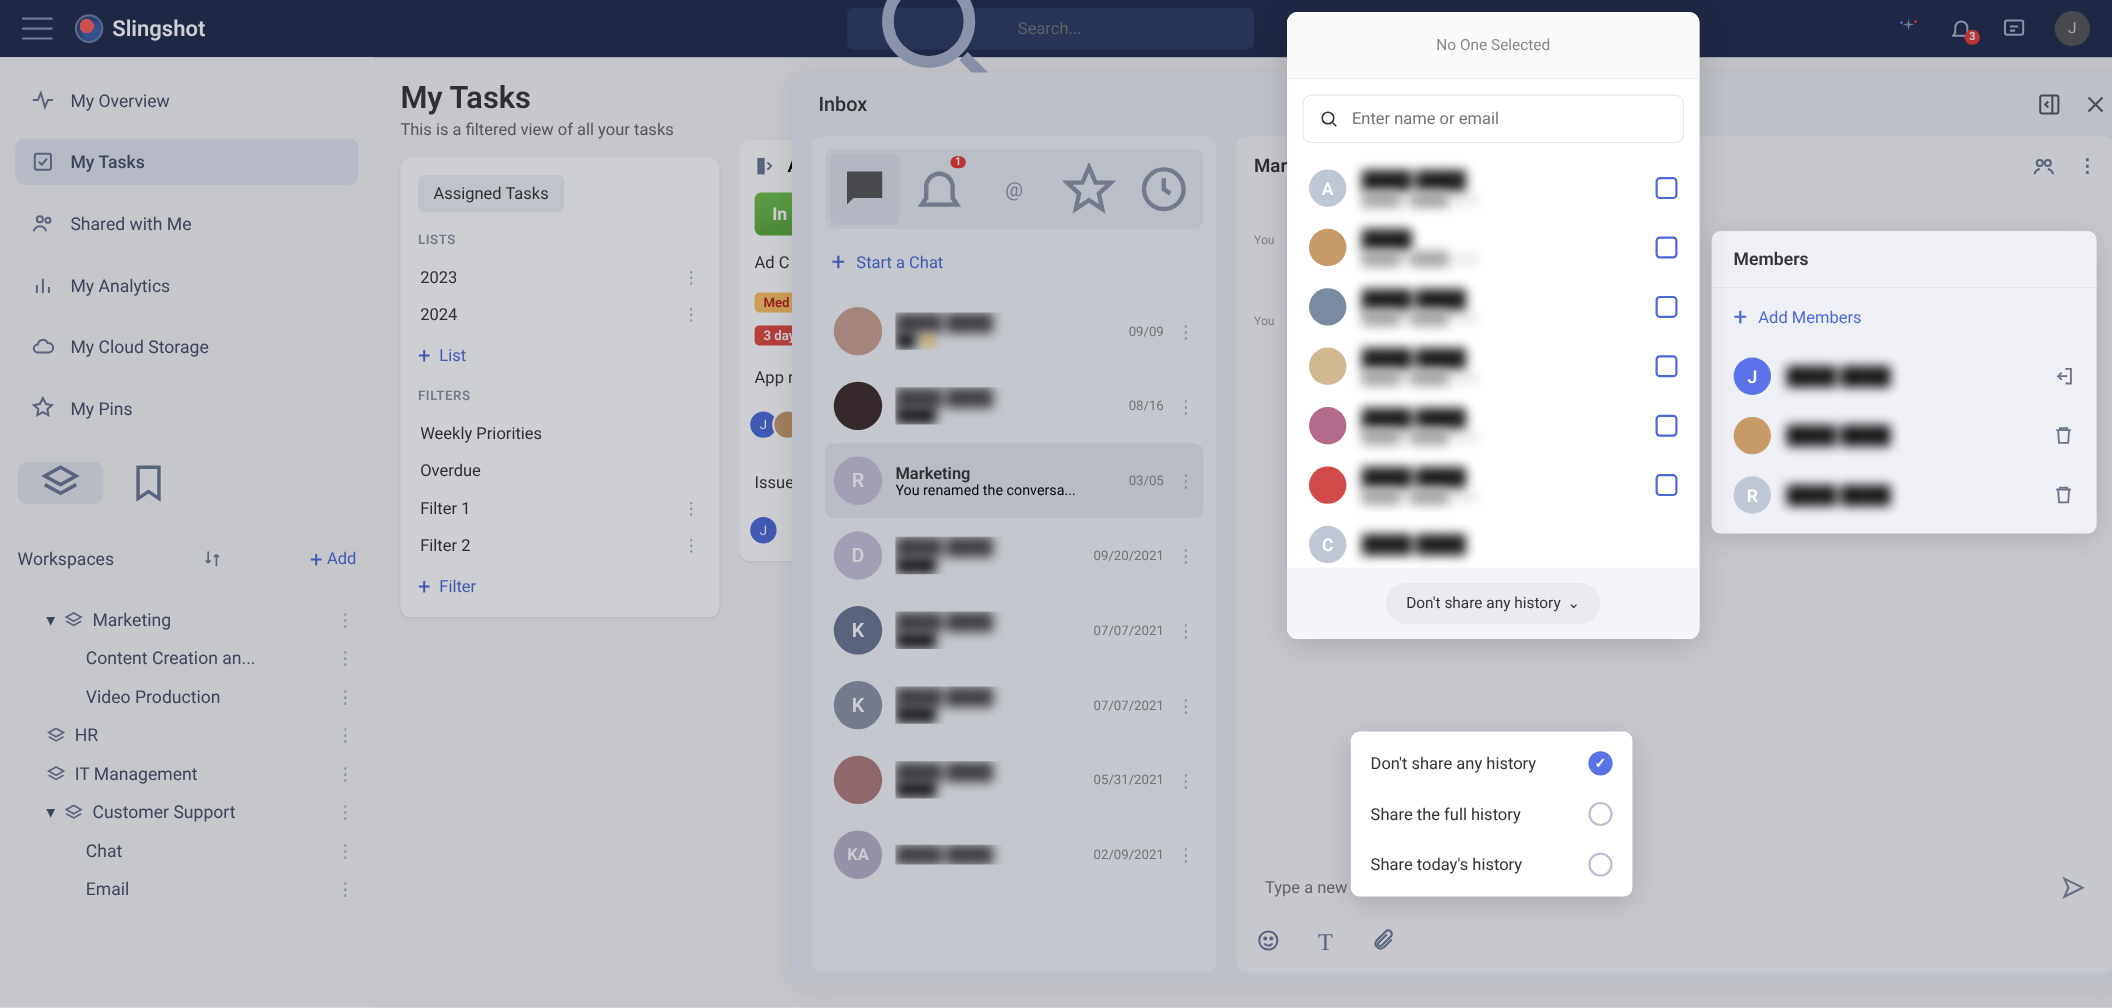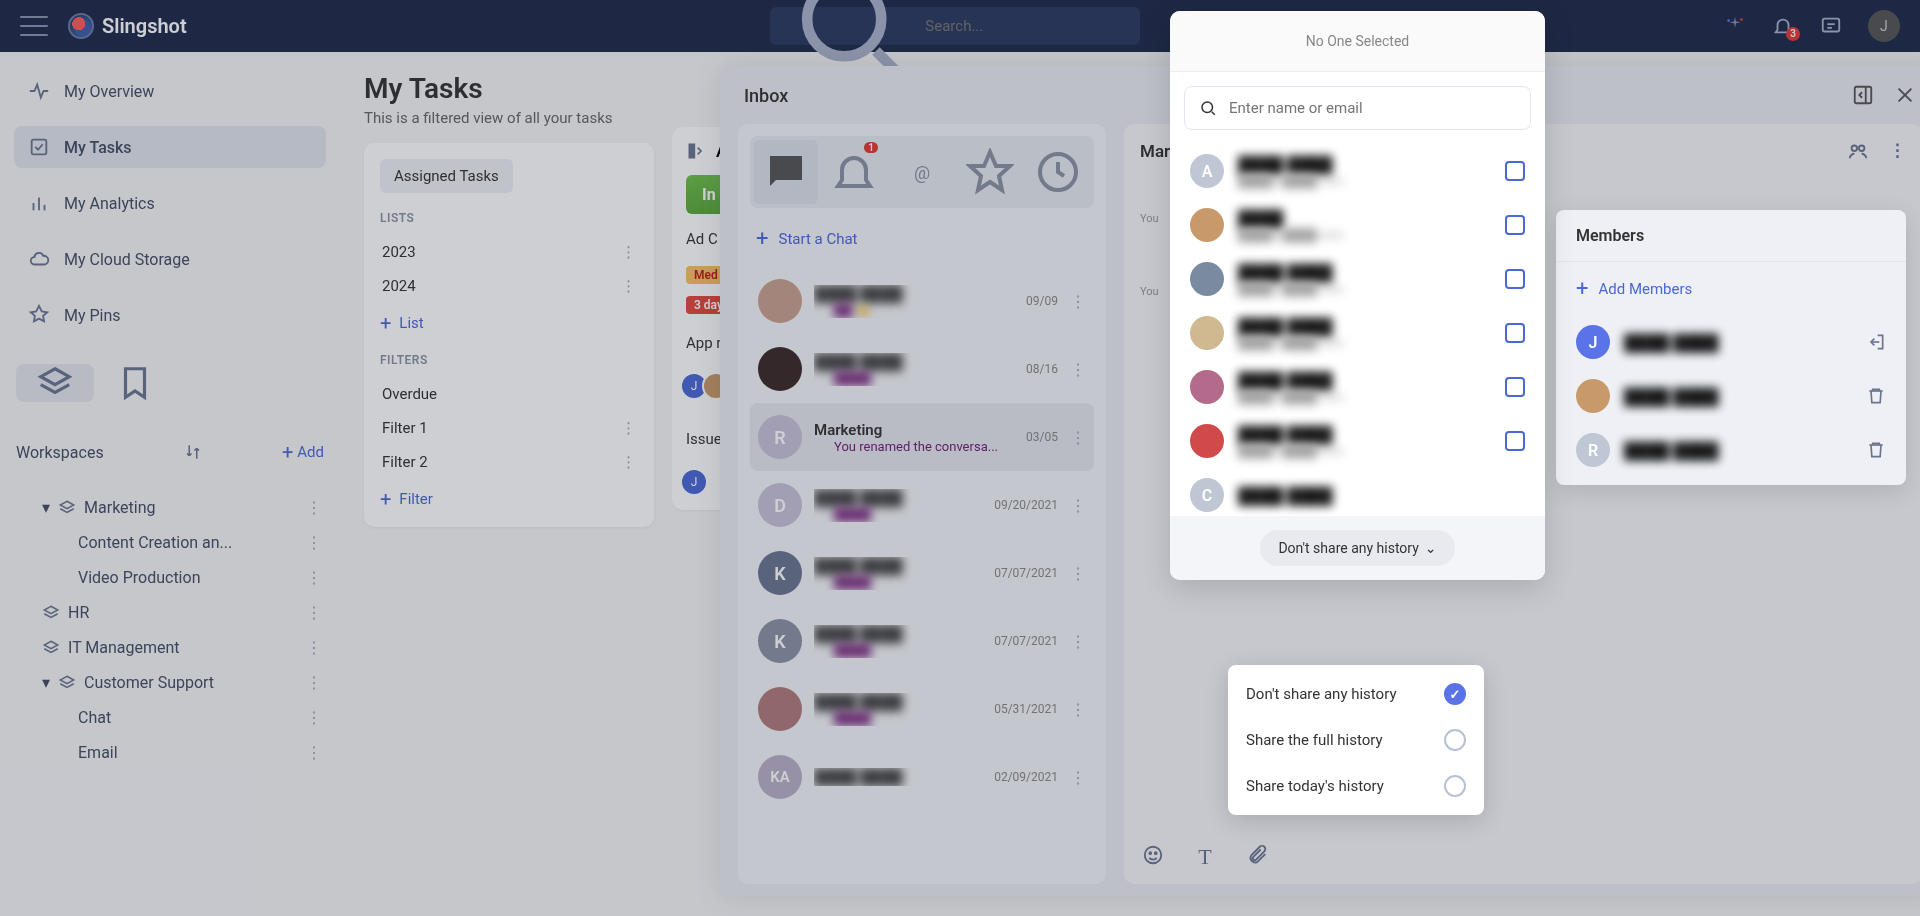--- a/index.html
+++ b/index.html
@@ -60,21 +60,21 @@
 .tab-strip div{flex:1;display:flex;align-items:center;justify-content:center;padding:8px;border-radius:6px;color:#8a92a6;cursor:pointer;position:relative;}
 .tab-strip div.active{background:#dde1ea;color:#555;}
 .t-badge{position:absolute;top:2px;right:8px;background:#e53935;color:#fff;border-radius:8px;font-size:10px;padding:0 4px;font-weight:600;}
 .start-chat{display:flex;align-items:center;gap:10px;color:#4a68d8;font-size:15px;padding:4px 6px;margin-bottom:12px;}
 .chat-search{display:flex;align-items:center;gap:12px;padding:12px 14px;background:#eceff5;border-radius:8px;color:#8a92a6;margin-bottom:8px;}
 .chat-row{display:flex;align-items:center;padding:12px 8px;gap:12px;border-radius:8px;}
 .chat-row .av{width:44px;height:44px;border-radius:50%;background:#c7c0d8;color:#fff;display:flex;align-items:center;justify-content:center;font-weight:600;font-size:18px;}
 .chat-row.sel{background:#e4e7ee;}
 .chat-row .txt{flex:1;overflow:hidden;}
 .chat-row .name{font-size:15px;font-weight:600;color:#333;}
-.chat-row .sub{font-size:13px;color:#701a75;white-space:nowrap;overflow:hidden;text-overflow:ellipsis;margin-left:20px;}
+.chat-row .sub{font-size:13px;color:#000000;white-space:nowrap;overflow:hidden;text-overflow:ellipsis;}
 .chat-row .date{font-size:12px;color:#888;}
 .chat-row .more{color:#9aa3b8;}
 .thread{flex:1;background:#f6f7fa;border-radius:10px;padding:16px;position:relative;min-height:760px;}
 .thread-hdr{display:flex;align-items:center;justify-content:space-between;font-size:17px;font-weight:600;color:#333;}
 .you-lbl{font-size:11px;color:#999;margin-top:50px;}
 .composer{position:absolute;bottom:18px;left:18px;right:18px;}
 .composer input{width:100%;border:none;background:transparent;font-size:15px;color:#333;outline:none;padding:8px 40px 8px 8px;}
 .comp-icons{display:flex;gap:30px;margin-top:20px;color:#6a7590;}
 .send-ic{position:absolute;right:8px;top:6px;color:#7a8399;}
 .popover{position:absolute;left:1170px;top:11px;width:375px;background:#fff;border-radius:10px;box-shadow:0 8px 30px rgba(0,0,0,.15);z-index:30;overflow:hidden;}
@@ -152,20 +152,28 @@
       </div>
     <div class="nav-item active">
         <span class="nav-icon"><svg viewBox="0 0 24 24" fill="none" stroke="currentColor" stroke-width="2">
             <rect x="4" y="4" width="16" height="16" rx="2"></rect>
             <polyline points="8 12 11 15 16 9"></polyline>
           </svg></span>
         <span>My Tasks</span>
       </div>
     <div class="nav-item">
         <span class="nav-icon"><svg viewBox="0 0 24 24" fill="none" stroke="currentColor" stroke-width="2">
+            <circle cx="9" cy="8" r="3"></circle>
+            <path d="M3 20c0-3 3-5 6-5s6 2 6 5"></path>
+            <circle cx="17" cy="9" r="2.5"></circle>
+          </svg></span>
+        <span>Shared with Me</span>
+      </div>
+    <div class="nav-item">
+        <span class="nav-icon"><svg viewBox="0 0 24 24" fill="none" stroke="currentColor" stroke-width="2">
             <line x1="6" y1="20" x2="6" y2="12"></line>
             <line x1="12" y1="20" x2="12" y2="6"></line>
             <line x1="18" y1="20" x2="18" y2="14"></line>
           </svg></span>
         <span>My Analytics</span>
       </div>
     <div class="nav-item">
         <span class="nav-icon"><svg viewBox="0 0 24 24" fill="none" stroke="currentColor" stroke-width="2">
             <path d="M18 18H7a4 4 0 010-8 5 5 0 019.6-1.5A4 4 0 0118 18z"></path>
           </svg></span>
@@ -272,20 +280,23 @@
               </div>
             <div class="list-row">
                 <span>2024</span>
                 <span class="more">⋮</span>
               </div>
             <div class="add-link">
                 <span style="font-size:20px">+</span>
                 <span>List</span>
               </div>
             <div class="sec-lbl">FILTERS</div>
+            <div class="list-row">
+                <span>Weekly Priorities</span>
+              </div>
             <div class="list-row">
                 <span>Overdue</span>
               </div>
             <div class="list-row">
                 <span>Filter 1</span>
                 <span class="more">⋮</span>
               </div>
             <div class="list-row">
                 <span>Filter 2</span>
                 <span class="more">⋮</span>
@@ -456,20 +467,26 @@
                 <circle cx="16" cy="9" r="3"></circle>
                 <path d="M3 20c0-3 3-5 5-5M21 20c0-3-3-5-5-5"></path>
               </svg></span>
           <span>⋮</span>
         </div>
       </div>
       <div class="you-lbl">You</div>
       <div class="you-lbl" style="margin-top:60px">You</div>
 
       <div class="composer">
+        <div style="position:relative">
+          <input placeholder="Type a new" style="">
+          <span class="send-ic" style="width:22px;height:22px"><svg viewBox="0 0 24 24" fill="none" stroke="currentColor" stroke-width="2">
+                <path d="M3 3l18 9-18 9 4-9z"></path>
+              </svg></span>
+        </div>
         <div class="comp-icons">
           <span style="width:22px;height:22px"><svg viewBox="0 0 24 24" fill="none" stroke="currentColor" stroke-width="2">
                 <circle cx="12" cy="12" r="9"></circle>
                 <circle cx="9" cy="10" r="1" fill="currentColor"></circle>
                 <circle cx="15" cy="10" r="1" fill="currentColor"></circle>
                 <path d="M8 15c1 1.5 2.5 2 4 2s3-.5 4-2"></path>
               </svg></span>
           <span style="width:22px;height:22px;font-family:serif;font-size:22px;text-align:center">T</span>
           <span style="width:22px;height:22px"><svg viewBox="0 0 24 24" fill="none" stroke="currentColor" stroke-width="2">
                 <path d="M21 11l-8 8a5 5 0 01-7-7l9-9a3.5 3.5 0 015 5l-9 9a2 2 0 01-3-3l8-8"></path>

